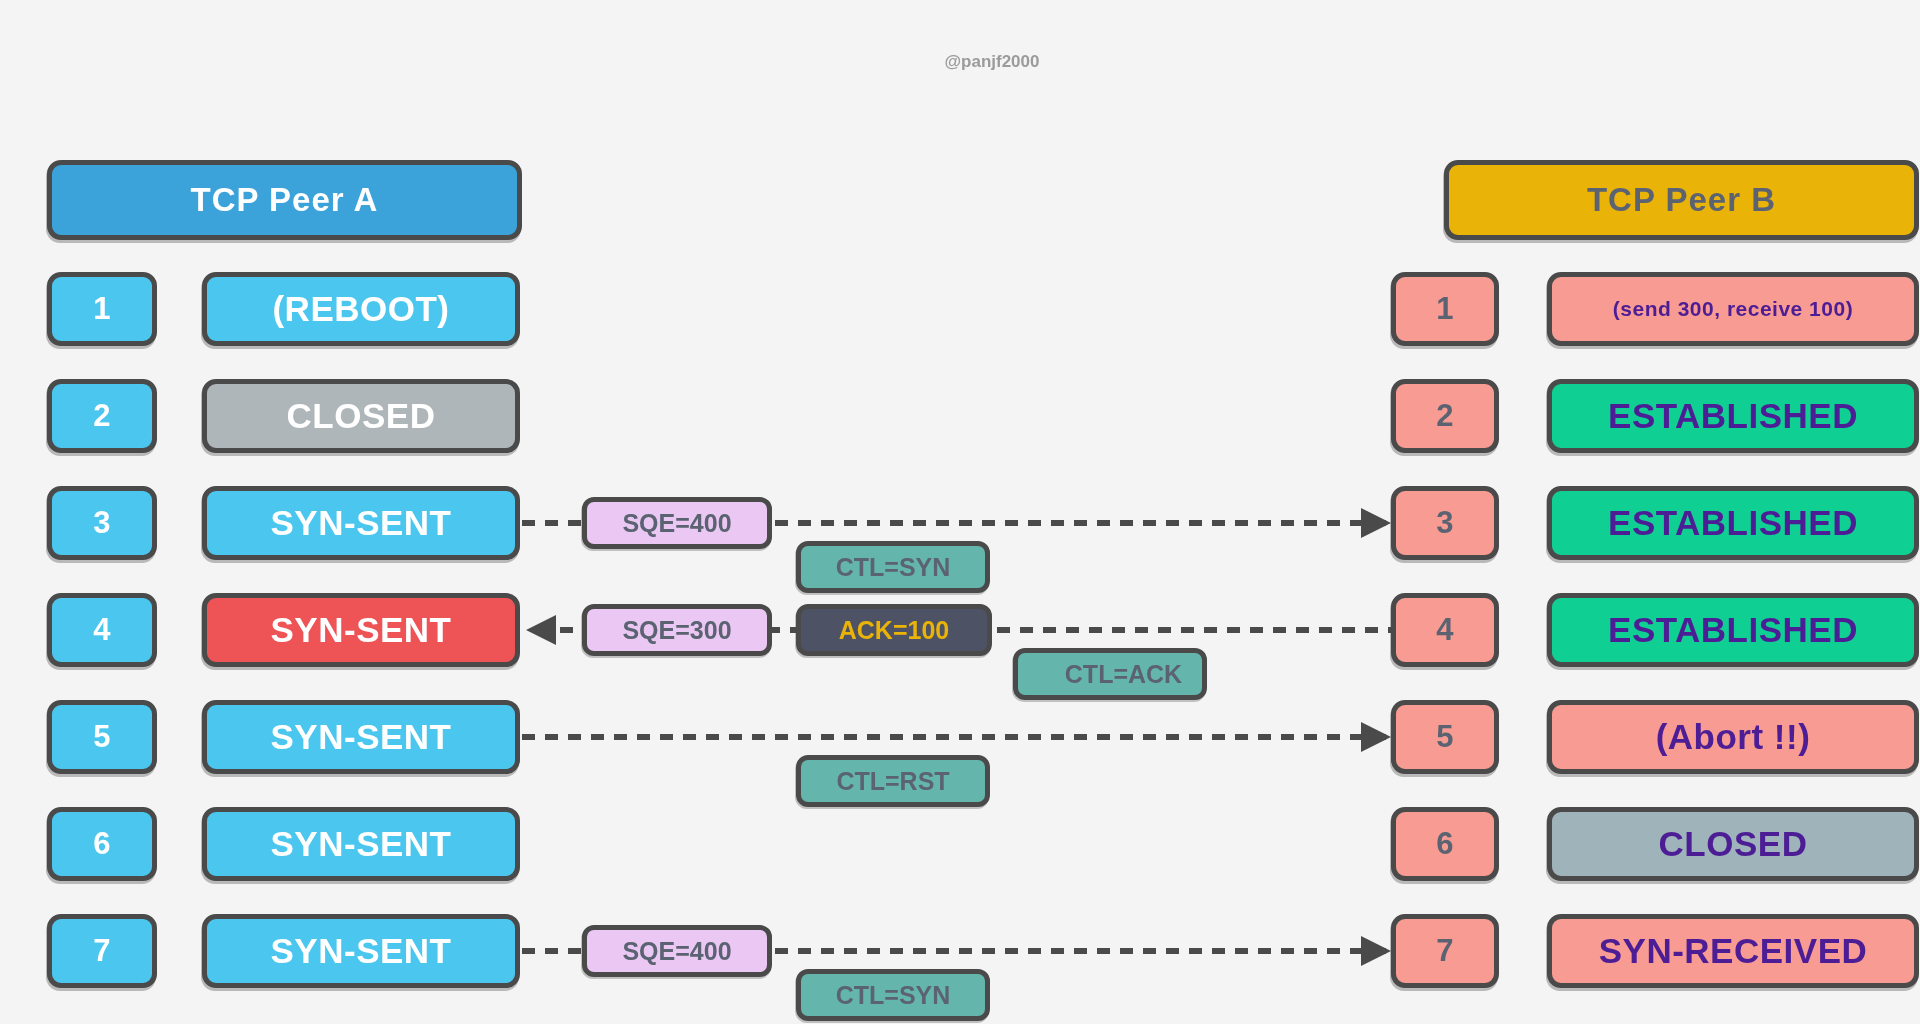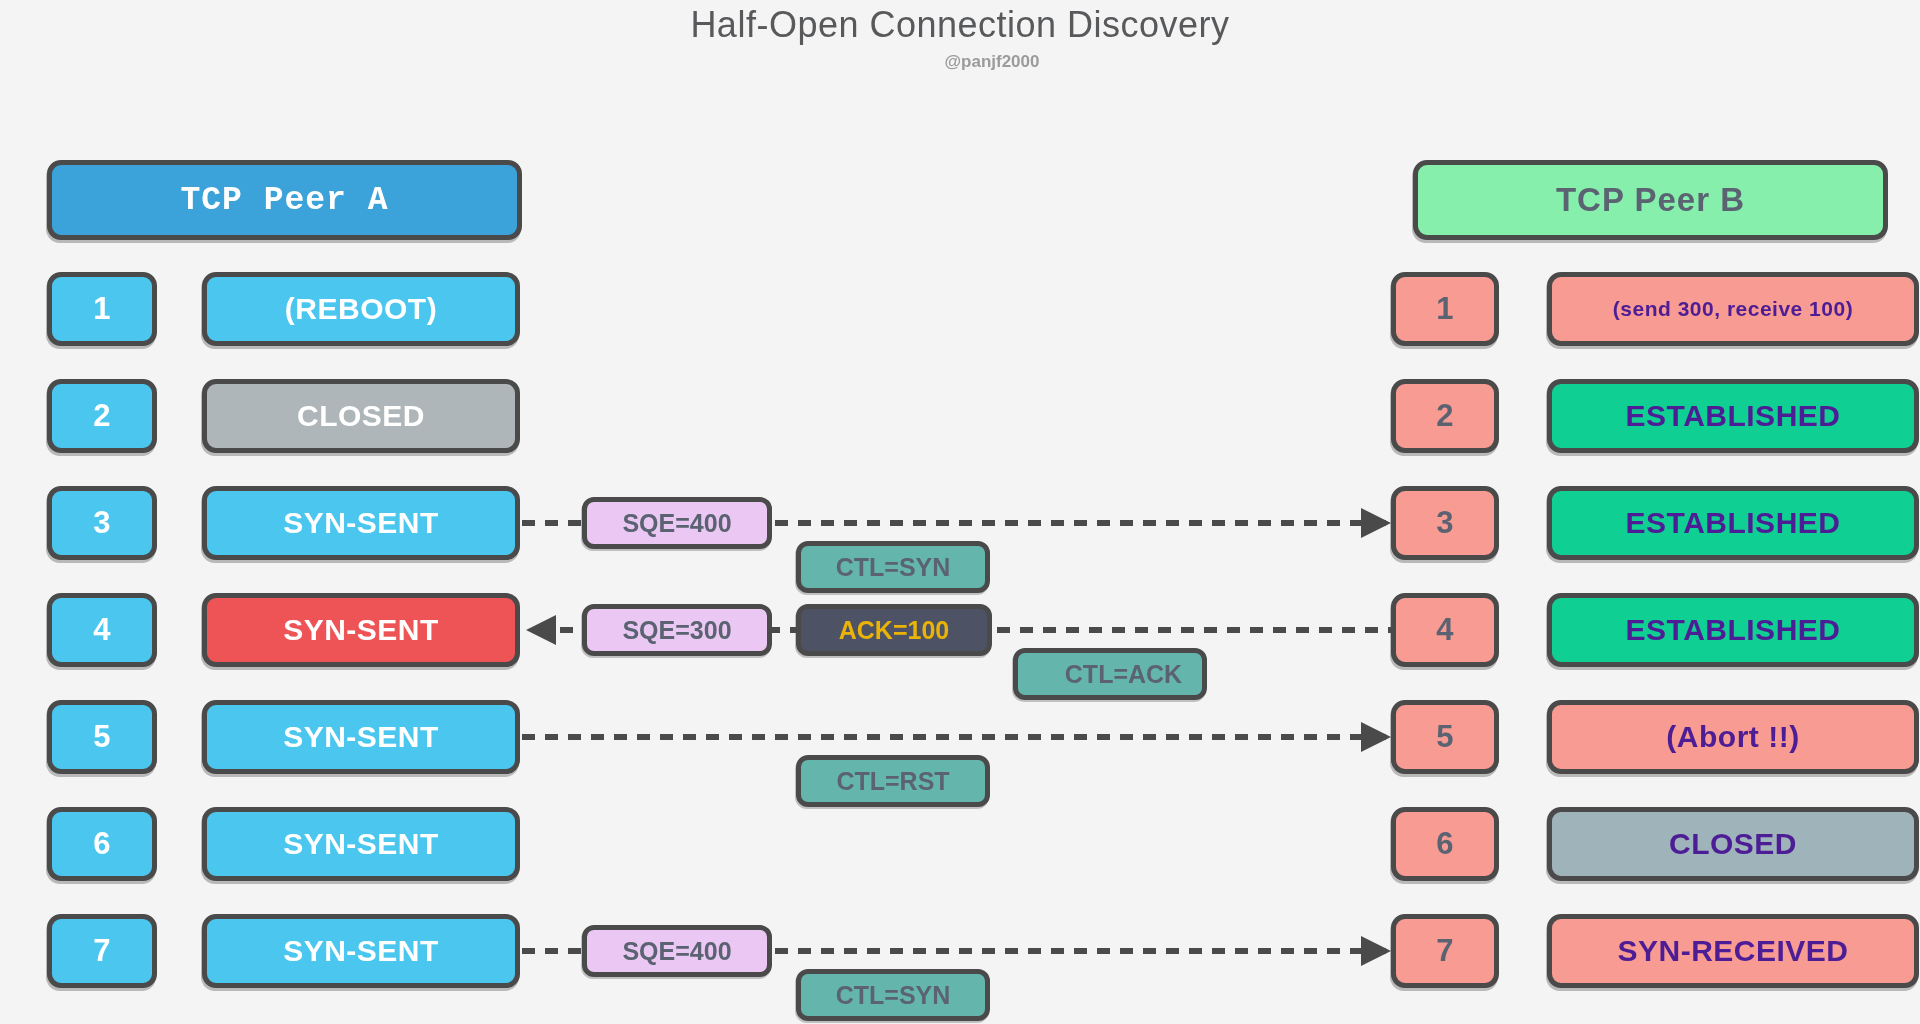--- a/index.html
+++ b/index.html
@@ -6,24 +6,24 @@
   .canvas{position:relative;width:1920px;height:1024px;background:#f4f4f5;overflow:hidden;
           font-family:"Liberation Sans",sans-serif;}
   .title{position:absolute;top:4px;left:0;width:100%;text-align:center;
          font-size:36px;font-weight:normal;color:#58595b;letter-spacing:0.5px;}
   .subtitle{position:absolute;top:52px;left:0;width:100%;text-align:center;
             font-size:17px;font-weight:bold;color:#9b9b9b;padding-left:32px;}
   .box{position:absolute;box-sizing:border-box;border:5px solid #4a4a4a;
        display:flex;align-items:center;justify-content:center;
        font-weight:bold;box-shadow:-1px 3px 0 rgba(74,74,74,0.35);}
   .hdr{top:160px;height:80px;width:475px;border-radius:14px;font-size:33px;letter-spacing:1px;}
-  .hdr-a{left:47px;background:#3ba3da;color:#ffffff;font-family:Liberation Mono, monospace;}
-  .hdr-b{left:1413px;background:#86efac;color:#5b6372;}
+  .hdr-a{left:47px;background:#3ba3da;color:#ffffff;}
+  .hdr-b{left:1444px;background:#eab308;color:#5b6372;}
   .row{position:absolute;left:0;width:1920px;height:74px;}
-  .big{top:0;height:74px;border-radius:14px;font-size:30px;letter-spacing:0.5px;}
+  .big{top:0;height:74px;border-radius:14px;font-size:35px;letter-spacing:0.5px;}
   .numL{left:47px;width:110px;background:#4bc7ef;color:#ffffff;font-size:31px;}
   .numR{left:1391px;width:108px;background:#f89b93;color:#5b6372;font-size:31px;}
   .stateL{left:202px;width:318px;color:#ffffff;}
   .stateR{left:1547px;width:372px;color:#4c1d95;}
   .blue{background:#4bc7ef;}
   .red{background:#ee5355;}
   .grayL{background:#aeb6ba;}
   .grayR{background:#9fb3ba;}
   .green{background:#10cf93;}
   .salmon{background:#f89b93;}
@@ -44,21 +44,20 @@
   .ah{position:absolute;top:22px;width:0;height:0;border-top:15px solid transparent;
       border-bottom:15px solid transparent;}
   .ah-right{left:1361px;border-left:30px solid #4a4a4a;}
   .ah-left{left:526px;border-right:30px solid #4a4a4a;}
   .r1{top:272px}.r2{top:379px}.r3{top:486px}.r4{top:593px}.r5{top:700px}.r6{top:807px}.r7{top:914px}
 </style>
 </head>
 <body>
 
 <div class="canvas">
-  <div class="title">Half-Open Connection Discovery</div>
   <div class="subtitle">@panjf2000</div>
 
   <div class="box hdr hdr-a">TCP Peer A</div>
   <div class="box hdr hdr-b">TCP Peer B</div>
 
   <div class="row r1">
     <div class="box big numL">1</div>
     <div class="box big stateL blue">(REBOOT)</div>
     <div class="box big numR">1</div>
     <div class="box big stateR salmon small-text">(send 300, receive 100)</div>

